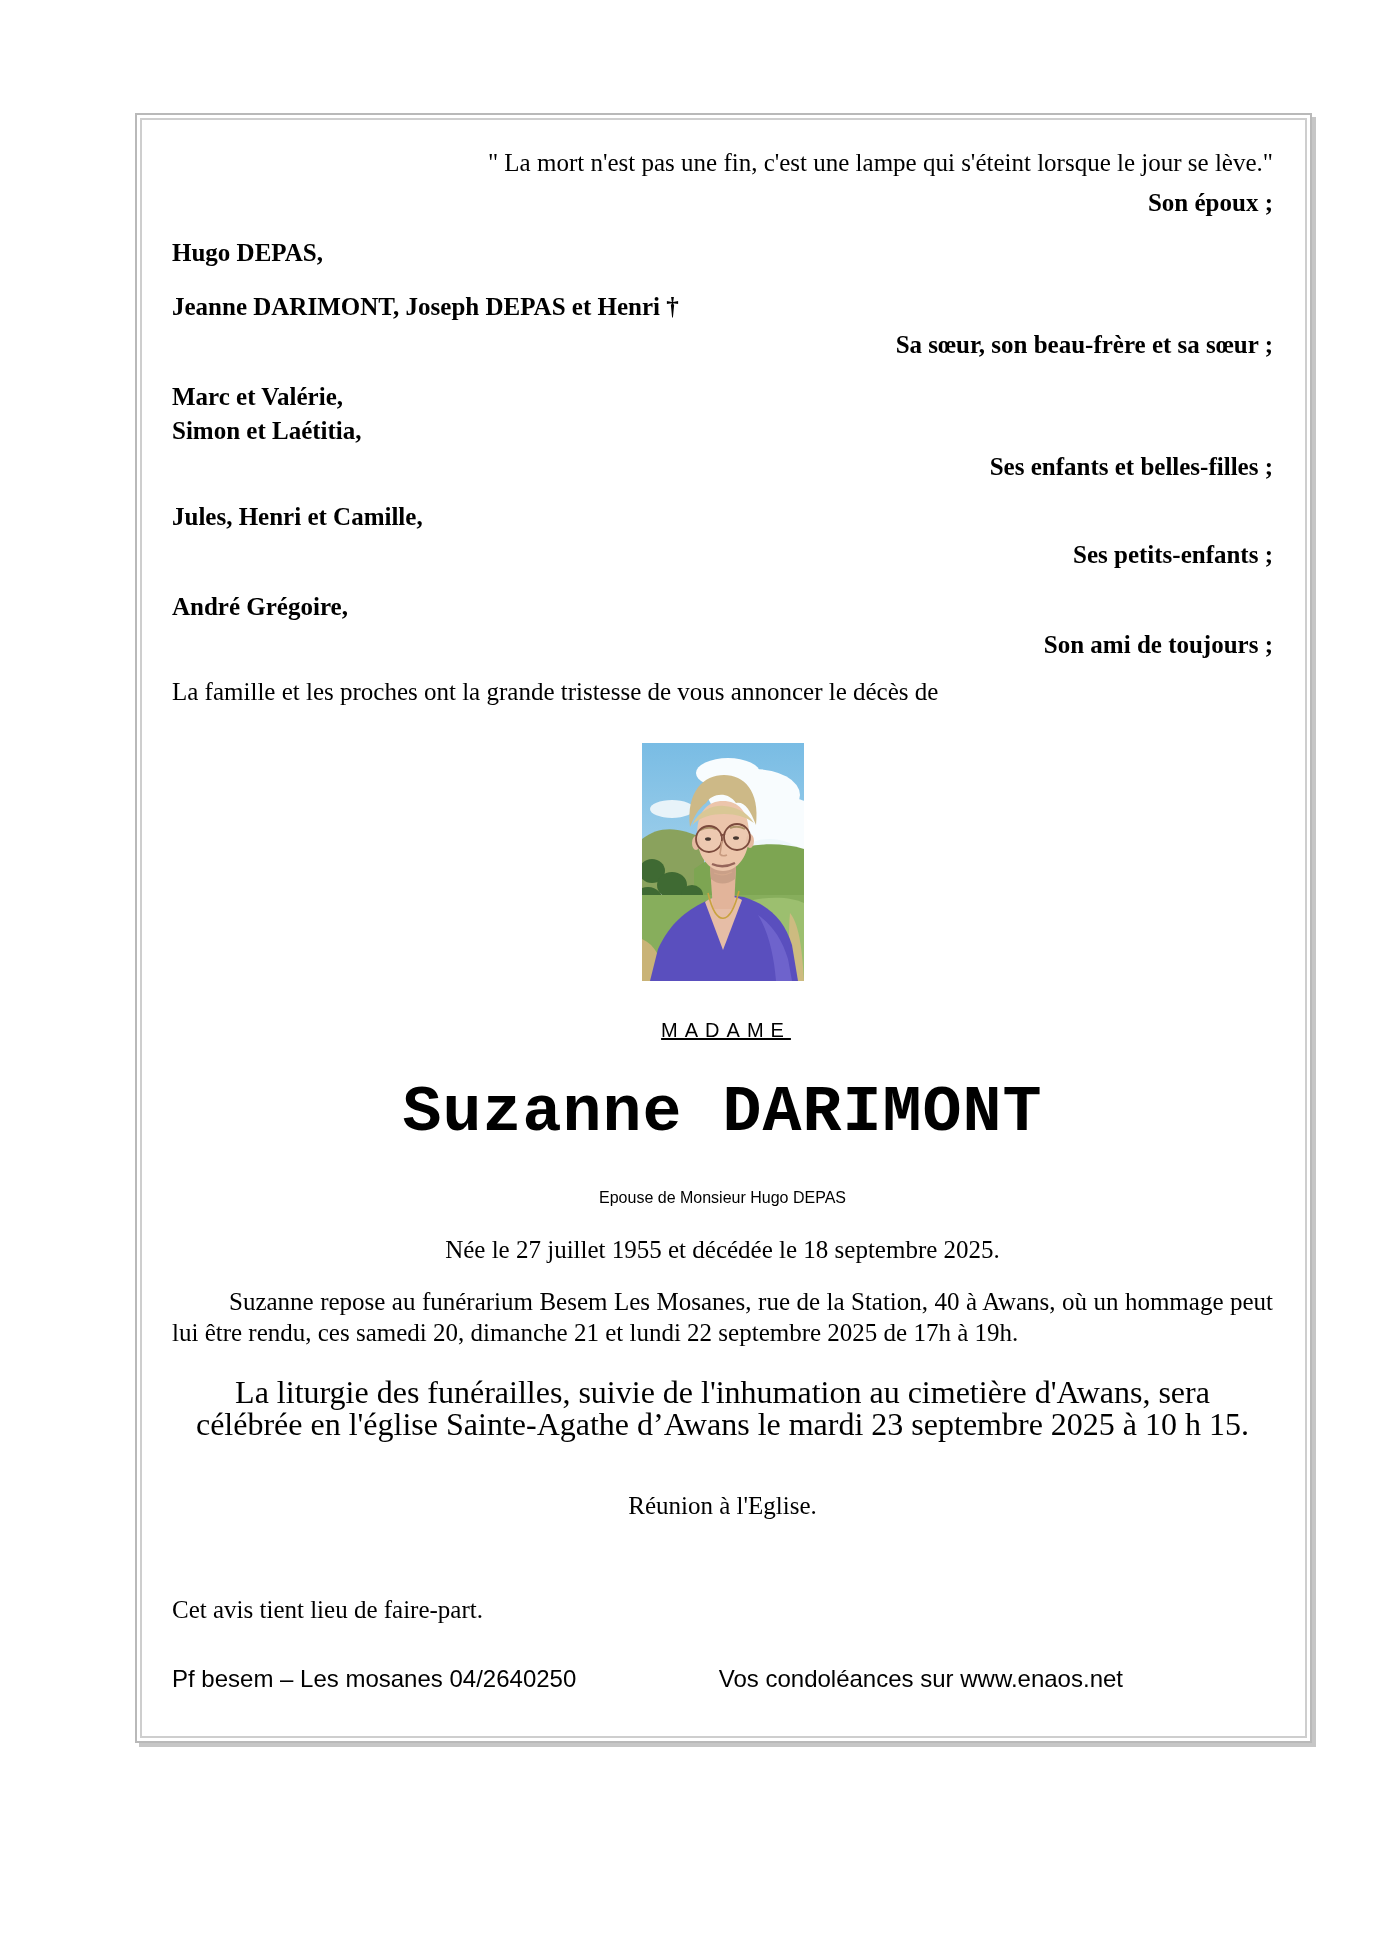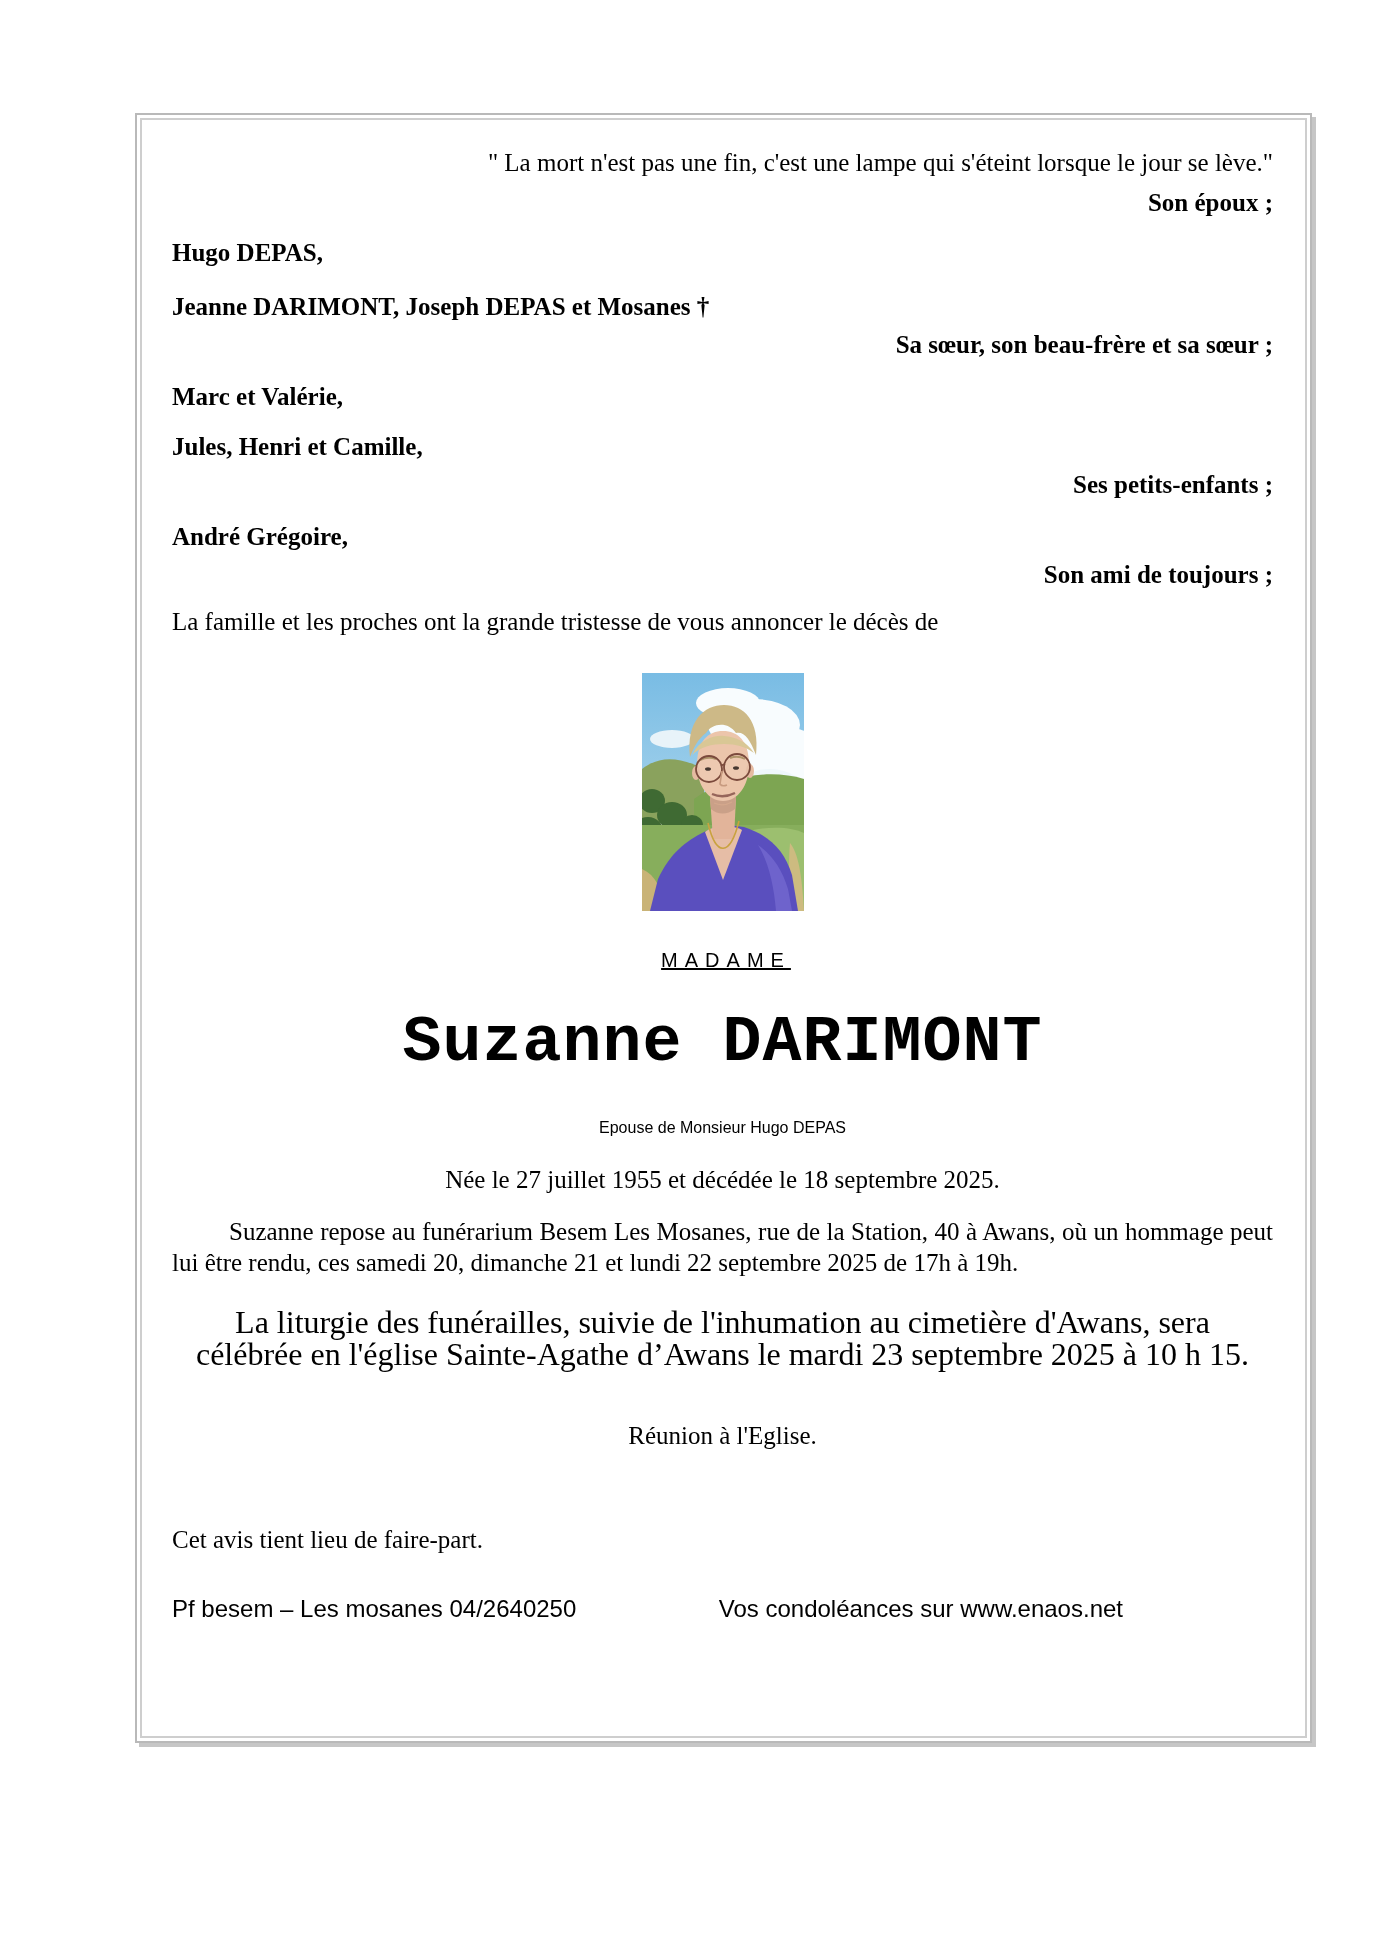--- a/index.html
+++ b/index.html
@@ -78,24 +78,26 @@
 <body>
 
 <div class="card">
   <div class="card-inner">
 
     <div class="serif quote">" La mort n'est pas une fin, c'est une lampe qui s'éteint lorsque le jour se lève."</div>
 
     <div class="serif bold right mt6">Son époux ;</div>
     <div class="serif bold mt16">Hugo DEPAS,</div>
 
-    <div class="serif bold mt20">Jeanne DARIMONT, Joseph DEPAS et Mosanes †</div>
+    <div class="serif bold mt20">Jeanne DARIMONT, Joseph DEPAS et Henri †</div>
     <div class="serif bold right mt4">Sa sœur, son beau-frère et sa sœur ;</div>
 
     <div class="serif bold mt18">Marc et Valérie,</div>
+    <div class="serif bold mt0">Simon et Laétitia,</div>
+    <div class="serif bold right mt2">Ses enfants et belles-filles ;</div>
 
     <div class="serif bold mt16">Jules, Henri et Camille,</div>
     <div class="serif bold right mt4">Ses petits-enfants ;</div>
 
     <div class="serif bold mt18">André Grégoire,</div>
     <div class="serif bold right mt4">Son ami de toujours ;</div>
 
     <div class="serif mt13">La famille et les proches ont la grande tristesse de vous annoncer le décès de</div>
 
     <div class="photo-wrap">

